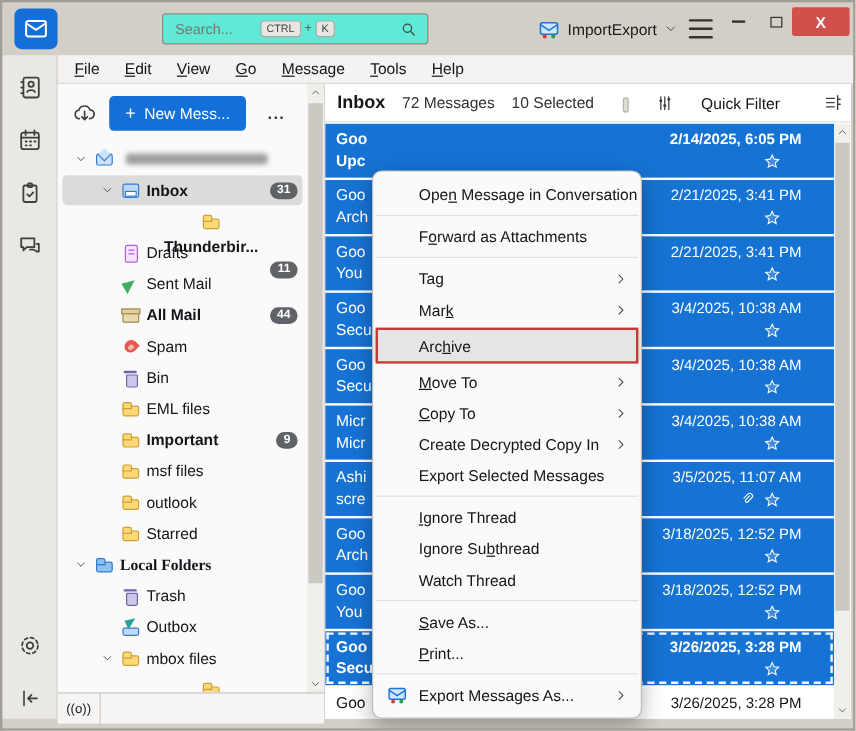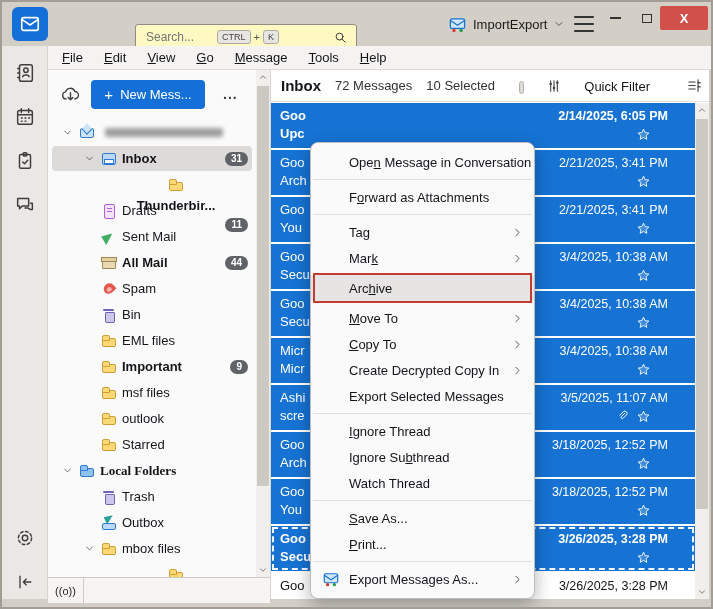--- a/index.html
+++ b/index.html
@@ -6,21 +6,21 @@
   *{box-sizing:border-box;}
   #window{position:relative;width:713px;height:609px;background:#d3cfc7;border:2px solid #a29d95;
     font-family:"Liberation Sans","DejaVu Sans",sans-serif;overflow:hidden;color:#15141a;}
   svg{display:block}
   .ico{stroke:#3f3e3c;fill:none;stroke-width:1.6;stroke-linecap:round;stroke-linejoin:round}
 
   
   .titlebar{position:absolute;left:0;top:0;right:0;height:44px;background:#d3cfc7;}
   .appicon{position:absolute;left:10px;top:5px;width:36px;height:34px;background:#1470d8;border-radius:6px;
     display:flex;align-items:center;justify-content:center;}
-  .searchwrap{position:absolute;left:133px;top:22px;width:222px;height:26px;background:#fef9c3;border:1px solid #8f8b84;
+  .searchwrap{position:absolute;left:133px;top:9px;width:222px;height:26px;background:#5eead4;border:1px solid #8f8b84;
     border-radius:3px;display:flex;align-items:center;padding:0 8px;gap:3px;}
   .searchwrap input{border:none;outline:none;width:70px;font-size:12px;color:#555;background:transparent;
     font-family:"Liberation Sans","DejaVu Sans",sans-serif;}
   .kbd{font-size:9px;color:#444;background:#e8e6e2;border:1px solid #aeaaa3;border-radius:3px;padding:1px 4px;line-height:1.2;}
   .plus{font-size:11px;color:#555;}
   .searchwrap .mag{margin-left:auto;}
   .profile{position:absolute;left:446px;top:10px;height:24px;display:flex;align-items:center;gap:6px;cursor:default;}
   .profile .pname{font-size:13px;color:#1b1b1b;}
   .hamburger{position:absolute;left:572px;top:14px;width:20px;height:16px;display:flex;flex-direction:column;justify-content:space-between;}
   .hamburger span{height:2px;background:#333;border-radius:1px;}

